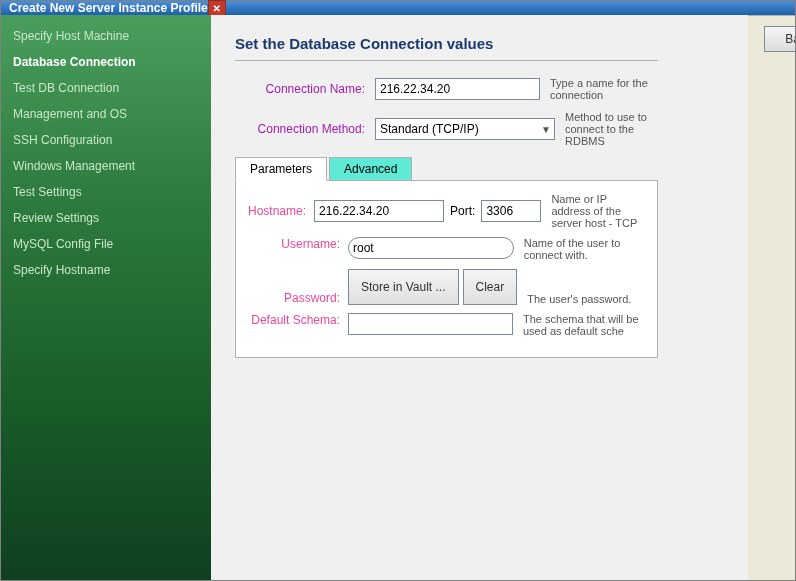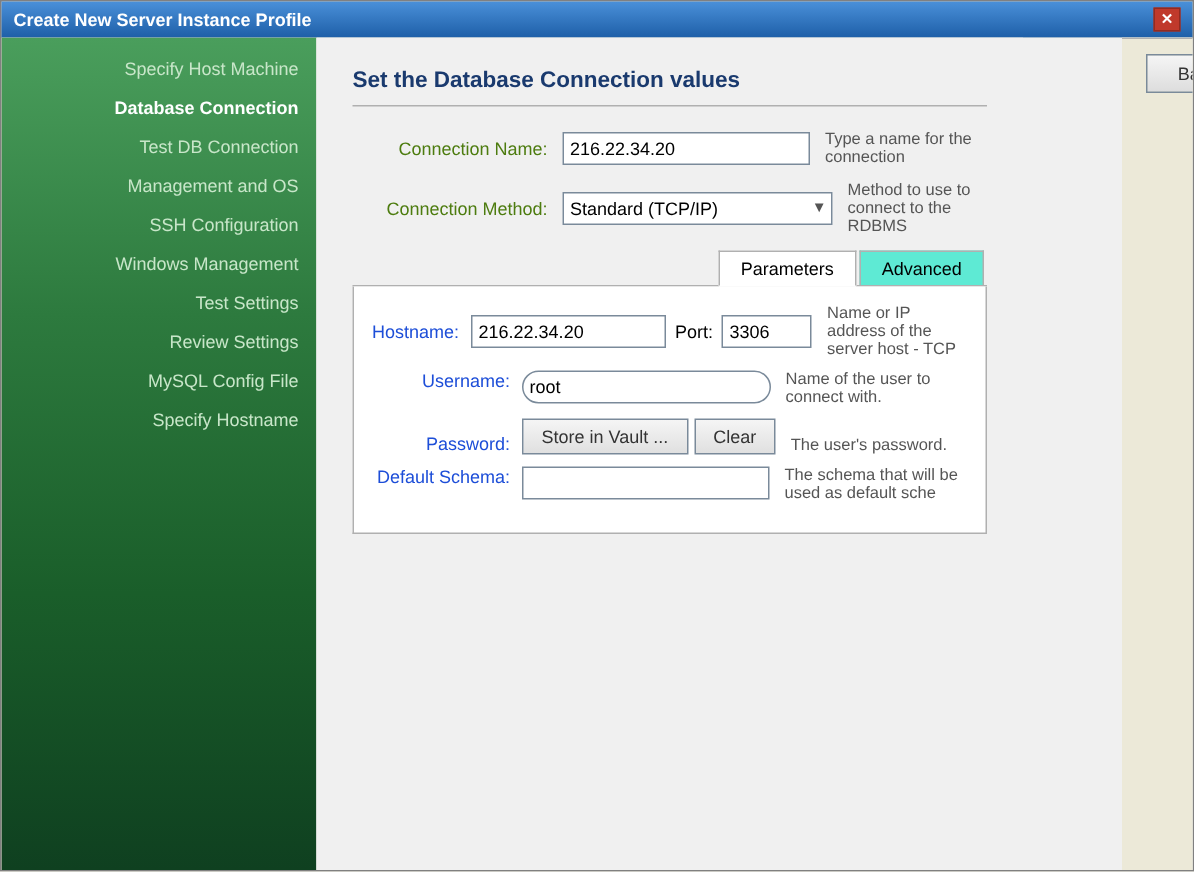--- a/index.html
+++ b/index.html
@@ -20,22 +20,22 @@
       border: 1px solid #808080;
       background: #ece9d8;
     }
 
     .title-bar {
       background: linear-gradient(to bottom, #4a90d9, #1e5fa8);
       color: white;
       padding: 4px 8px;
       display: flex;
       align-items: center;
-      justify-content: space-between;
-      height: 24px;
+      justify-content: flex-start;
+      height: 14px;
       flex-shrink: 0;
     }
 
     .title-bar-text {
       font-size: 12px;
       font-weight: bold;
     }
 
     .title-bar-close {
       width: 18px;
@@ -62,21 +62,20 @@
       background: linear-gradient(to bottom, #4a9e5c, #2d7a3e, #1a5e2a, #0f4020);
       flex-shrink: 0;
       padding: 8px 0;
     }
 
     .sidebar-item {
       padding: 6px 12px;
       color: #c8e6c9;
       cursor: pointer;
       font-size: 12px;
-      text-align: right;
     }
 
     .sidebar-item.active {
       color: white;
       font-weight: bold;
     }
 
     .main {
       flex: 1;
       background: #f0f0f0;
@@ -103,21 +102,21 @@
     .form-row {
       display: flex;
       align-items: center;
       margin-bottom: 10px;
     }
 
     .form-label {
       width: 140px;
       text-align: right;
       padding-right: 10px;
-      color: #4d7c0f;
+      color: #a21caf;
       font-size: 12px;
       flex-shrink: 0;
     }
 
     .form-input {
       height: 22px;
       border: 1px solid #7a8a9a;
       padding: 2px 4px;
       font-size: 12px;
       background: white;
@@ -156,21 +155,20 @@
       transform: translateY(-50%);
       pointer-events: none;
       color: #555;
       font-size: 10px;
     }
 
     .tabs {
       display: flex;
       margin-bottom: 0;
       border-bottom: 1px solid #b0b0b0;
-      justify-content: flex-end;
     }
 
     .tab {
       padding: 4px 14px;
       border: 1px solid #b0b0b0;
       cursor: pointer;
       font-size: 12px;
       background: #5eead4;
       margin-right: 2px;
       border-bottom: none;
@@ -185,21 +183,21 @@
 
     .tab-content {
       border: 1px solid #b0b0b0;
       border-top: none;
       padding: 12px;
       background: white;
     }
 
     .params-label {
       text-align: right;
-      color: #1d4ed8;
+      color: #ec4899;
       font-size: 12px;
     }
 
     .hostname-input {
       width: 130px;
     }
 
     .port-input {
       width: 60px;
     }
@@ -215,21 +213,21 @@
       flex-shrink: 0;
     }
 
     .password-row {
       display: flex;
       align-items: flex-end;
       margin-bottom: 8px;
     }
 
     .btn {
-      height: 24px;
+      height: 36px;
       padding: 0 12px;
       border: 1px solid #7a8a9a;
       background: linear-gradient(to bottom, #f5f5f5, #e0e0e0);
       font-size: 12px;
       cursor: pointer;
       color: #333;
     }
 
     .hostname-port-row {
       display: flex;

